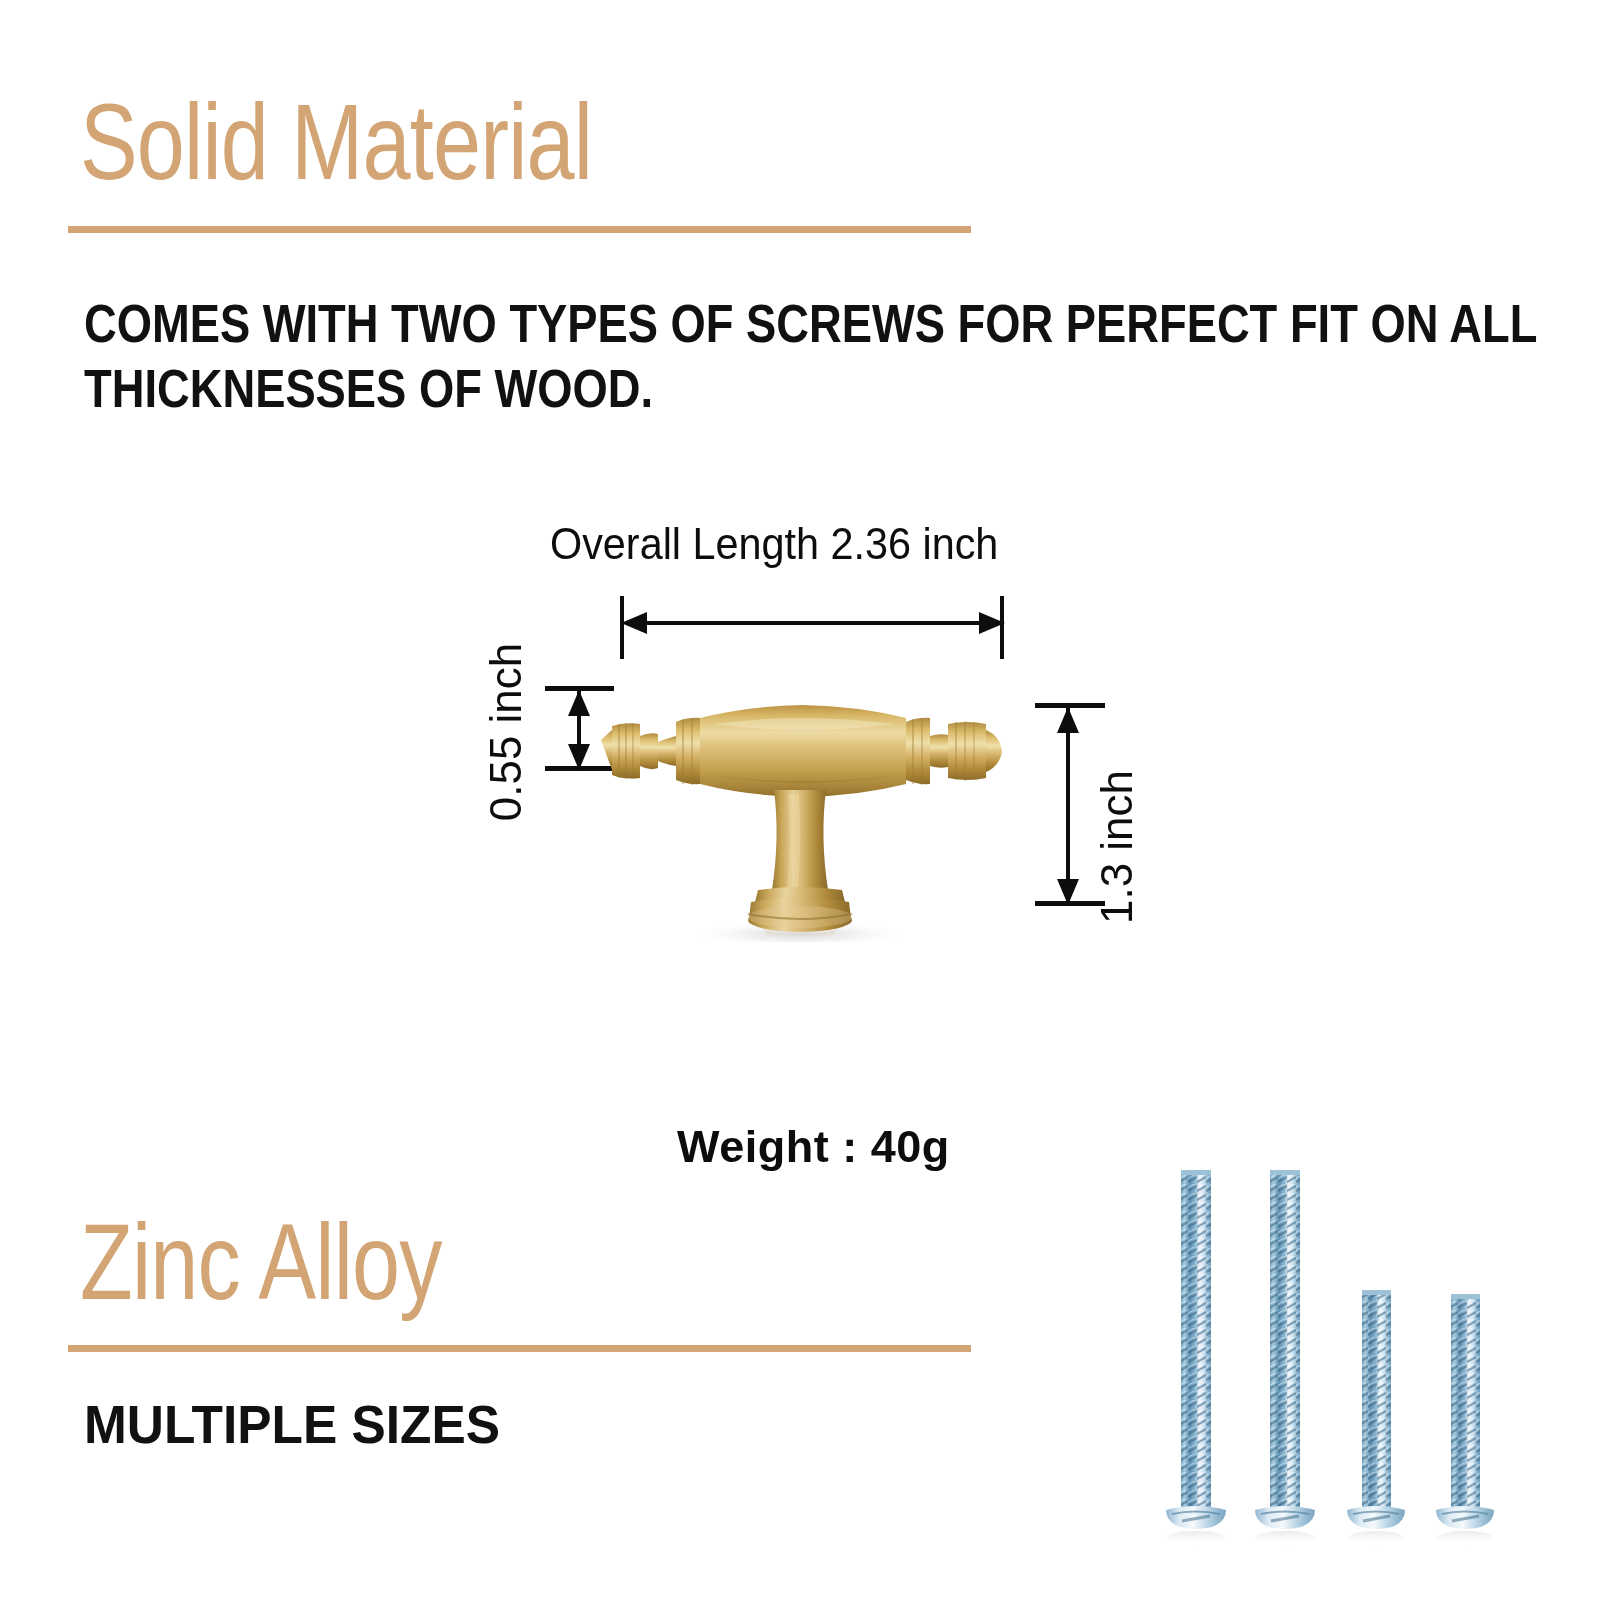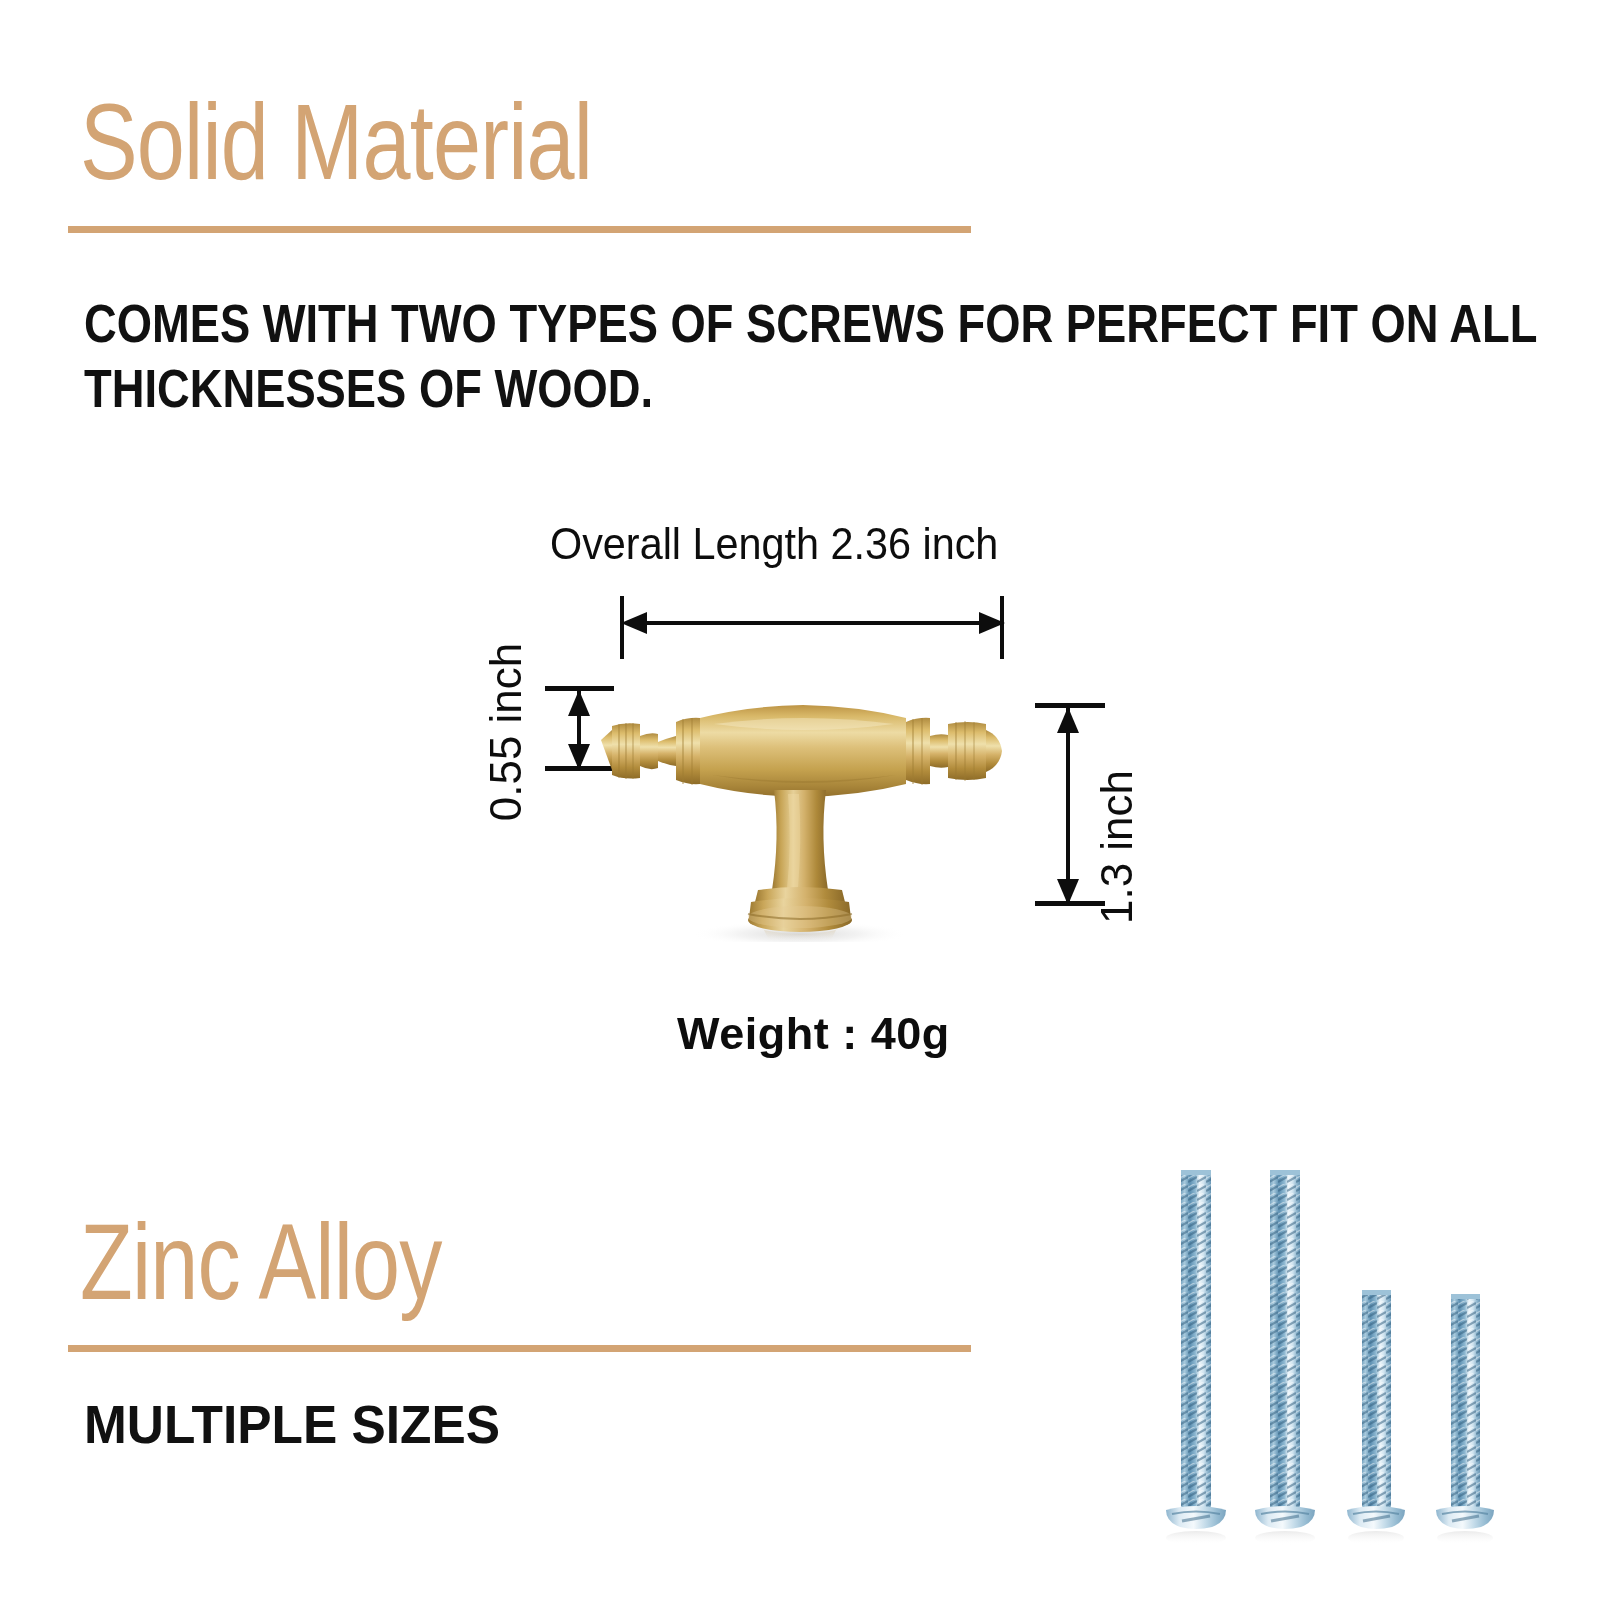--- a/index.html
+++ b/index.html
@@ -170,21 +170,21 @@
   #ext-13-top    { left: 1003px; top: 703px; width: 70px; height: 5px; }
   #ext-13-bottom { left: 1003px; top: 901px; width: 70px; height: 5px; }
   #dimline-13    { left: 1034px; top: 708px; width: 4px; height: 196px; }
   #arrow-13-up   { left: 1025px; top: 707px; }
   #arrow-13-down { left: 1025px; top: 879px; }
 
   
   #weight-caption {
     position: absolute;
     left: 645px;
-    top: 1008px;
+    top: 1121px;
     font-family: "Liberation Sans", sans-serif;
     font-weight: 700;
     font-size: 45px;
     color: #0d0d0d;
     letter-spacing: 0.5px;
     white-space: nowrap;
   }
 
   
   #knob-figure {

